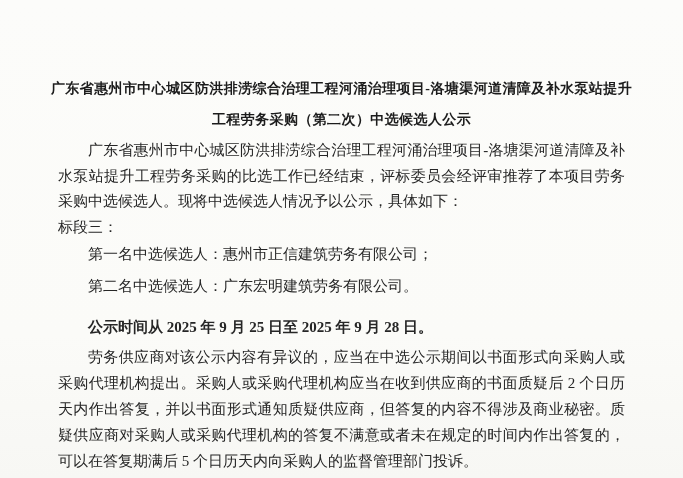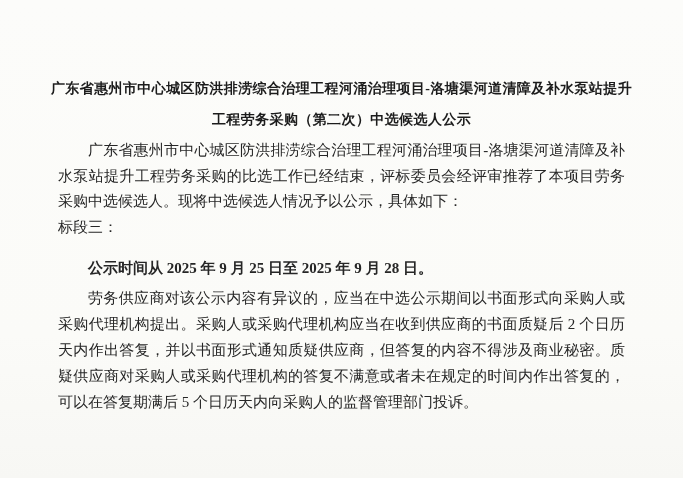--- a/index.html
+++ b/index.html
@@ -49,19 +49,21 @@
 <body>
 
 <div class="page">
 
   <h1 class="doc-title">广东省惠州市中心城区防洪排涝综合治理工程河涌治理项目-洛塘渠河道清障及补水泵站提升工程劳务采购（第二次）中选候选人公示</h1>
 
   <p class="para indent">广东省惠州市中心城区防洪排涝综合治理工程河涌治理项目-洛塘渠河道清障及补水泵站提升工程劳务采购的比选工作已经结束，评标委员会经评审推荐了本项目劳务采购中选候选人。现将中选候选人情况予以公示，具体如下：</p>
 
   <p class="para">标段三：</p>
 
+  <p class="para indent candidate-first">第一名中选候选人：惠州市正信建筑劳务有限公司；</p>
 
+  <p class="para indent candidate-second">第二名中选候选人：广东宏明建筑劳务有限公司。</p>
 
   <p class="para indent period-line">公示时间从 2025 年 9 月 25 日至 2025 年 9 月 28 日。</p>
 
   <p class="para indent objection">劳务供应商对该公示内容有异议的，应当在中选公示期间以书面形式向采购人或采购代理机构提出。采购人或采购代理机构应当在收到供应商的书面质疑后 2 个日历天内作出答复，并以书面形式通知质疑供应商，但答复的内容不得涉及商业秘密。质疑供应商对采购人或采购代理机构的答复不满意或者未在规定的时间内作出答复的，可以在答复期满后 5 个日历天内向采购人的监督管理部门投诉。</p>
 
 </div>
 
 </body></html>

